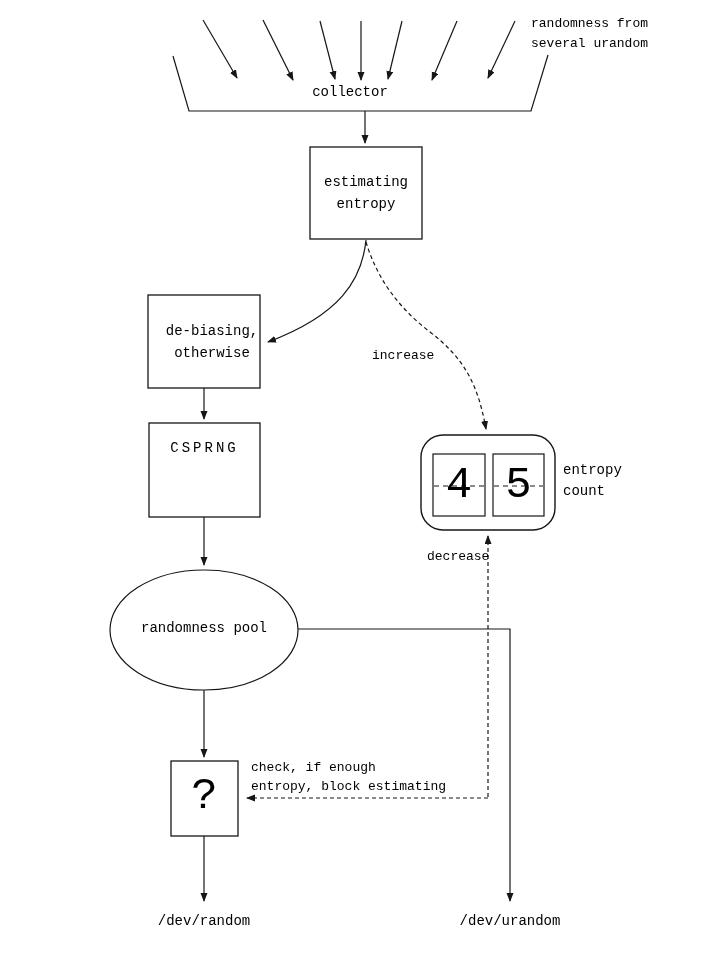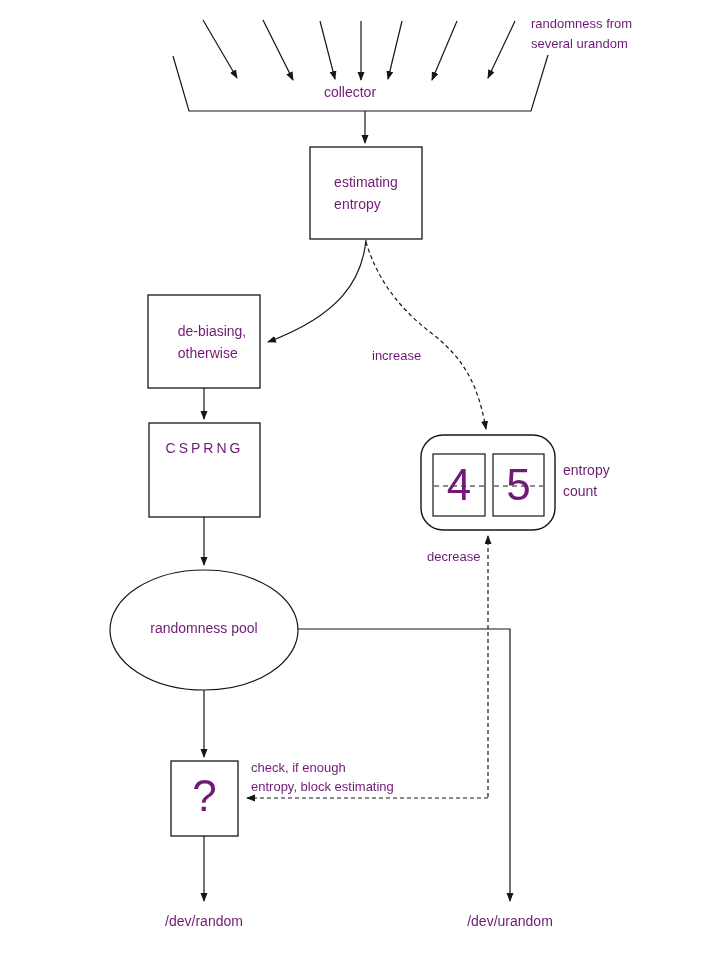--- a/index.html
+++ b/index.html
@@ -6,24 +6,24 @@
   #canvas {
     position: relative;
     width: 720px;
     height: 960px;
     background: #ffffff;
     font-family: "Liberation Sans", "DejaVu Sans", sans-serif;
     color: #161616;
     overflow: hidden;
   }
   #wires { position: absolute; left: 0; top: 0; }
-  .lbl { position: absolute; color: #701a75; }
+  .lbl { position: absolute; color: #000000; font-family: Liberation Mono, monospace; }
   .boxlbl {
     display: flex; align-items: center; justify-content: center;
-    font-size: 14px; line-height: 22px;
+    text-align: center; font-size: 14px; line-height: 22px;
   }
   .note { font-size: 13px; line-height: 20px; }
   .small { font-size: 13px; }
   .center { text-align: center; }
   .digit {
     display: flex; align-items: center; justify-content: center;
     font-size: 44px; font-weight: 400;
   }
   .qmark { font-size: 44px; font-weight: 400; }
   .csprng { letter-spacing: 3px; }

